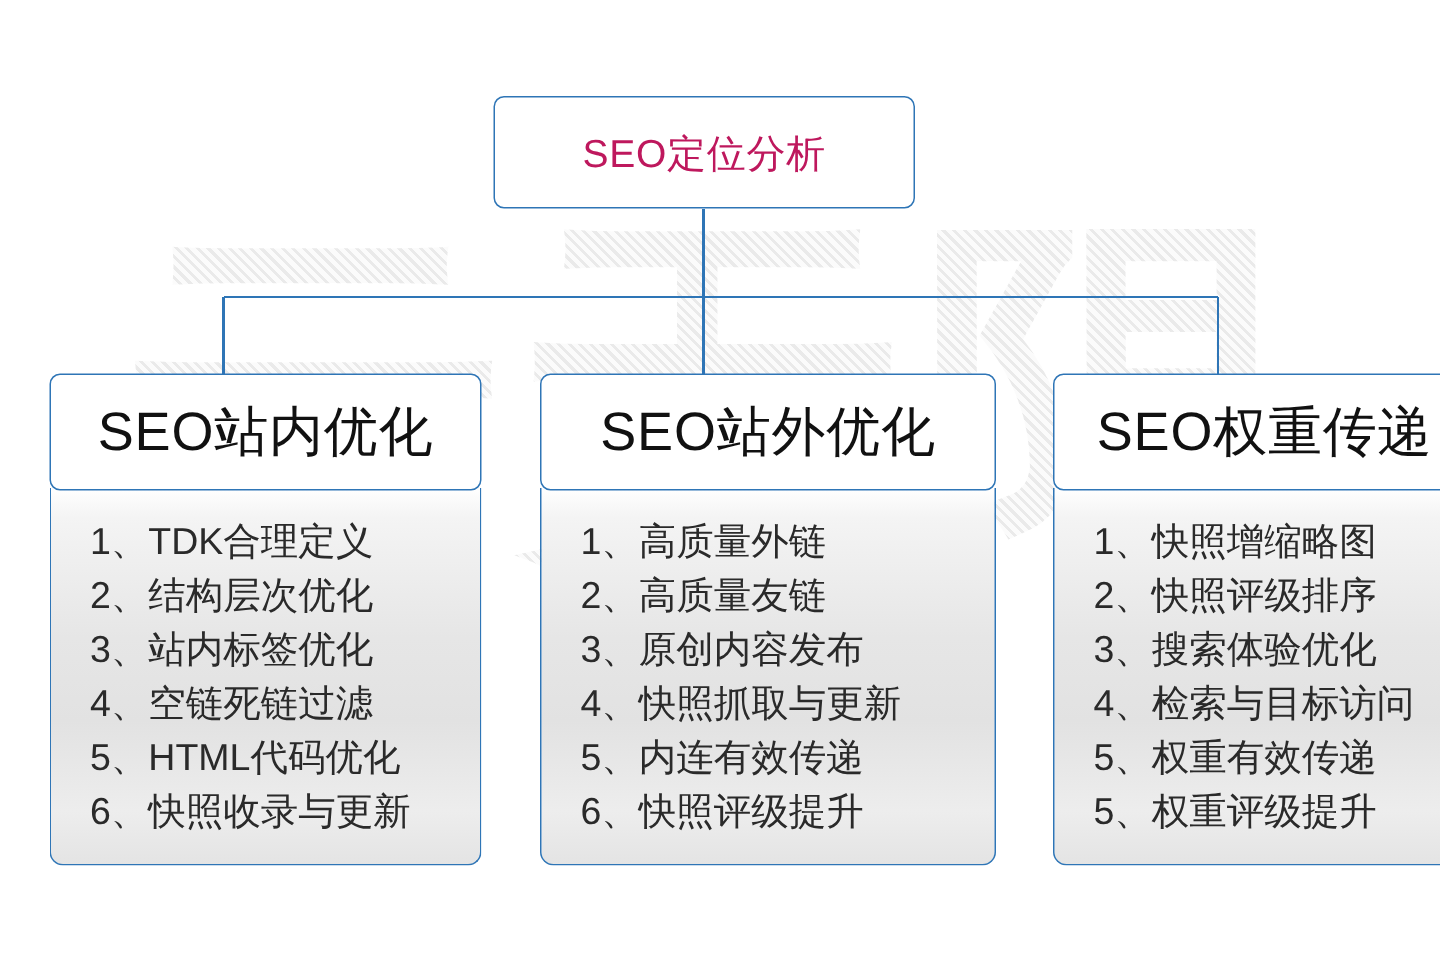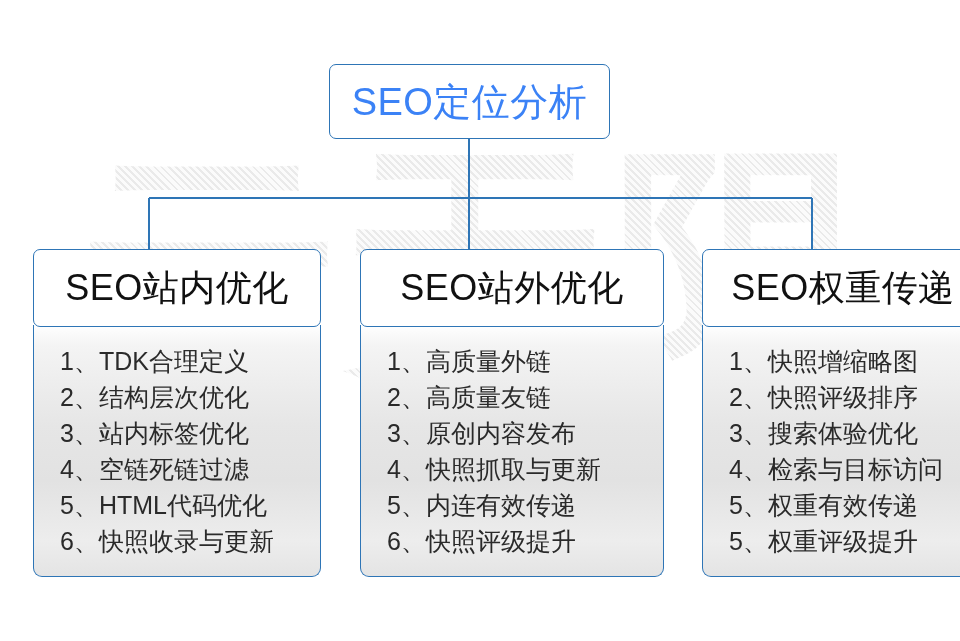--- a/index.html
+++ b/index.html
@@ -72,22 +72,22 @@
     width: 281px;
     height: 75px;
     border: 1.6px solid #2e75b6;
     border-radius: 7px;
     background: #ffffff;
     display: flex;
     align-items: center;
     justify-content: center;
   }
   .root-box .node-title {
-    font-size: 38px;
-    color: #3b82f6;
+    font-size: 26px;
+    color: #be185d;
     letter-spacing: 0.5px;
     line-height: 1;
   }
 
   .column {
     position: absolute;
     z-index: 2;
     padding-left: 28px;
   }
   .col-1 { left: 5px;   width: 288px; }

